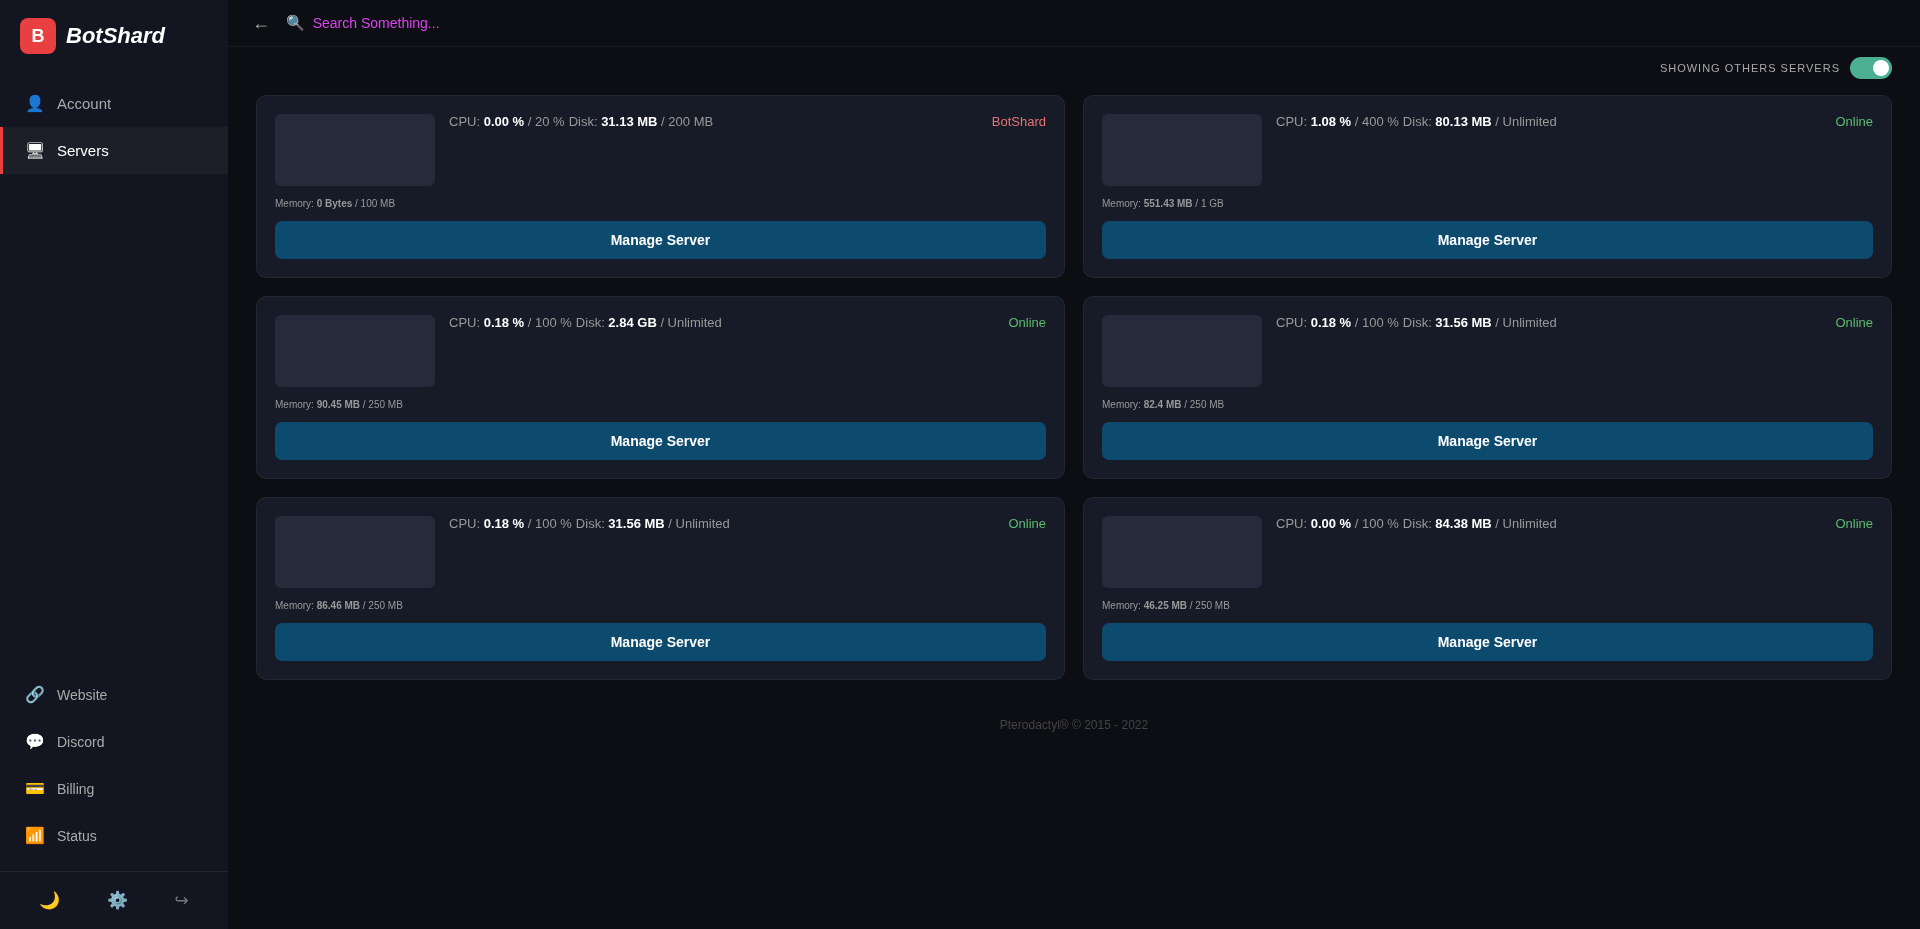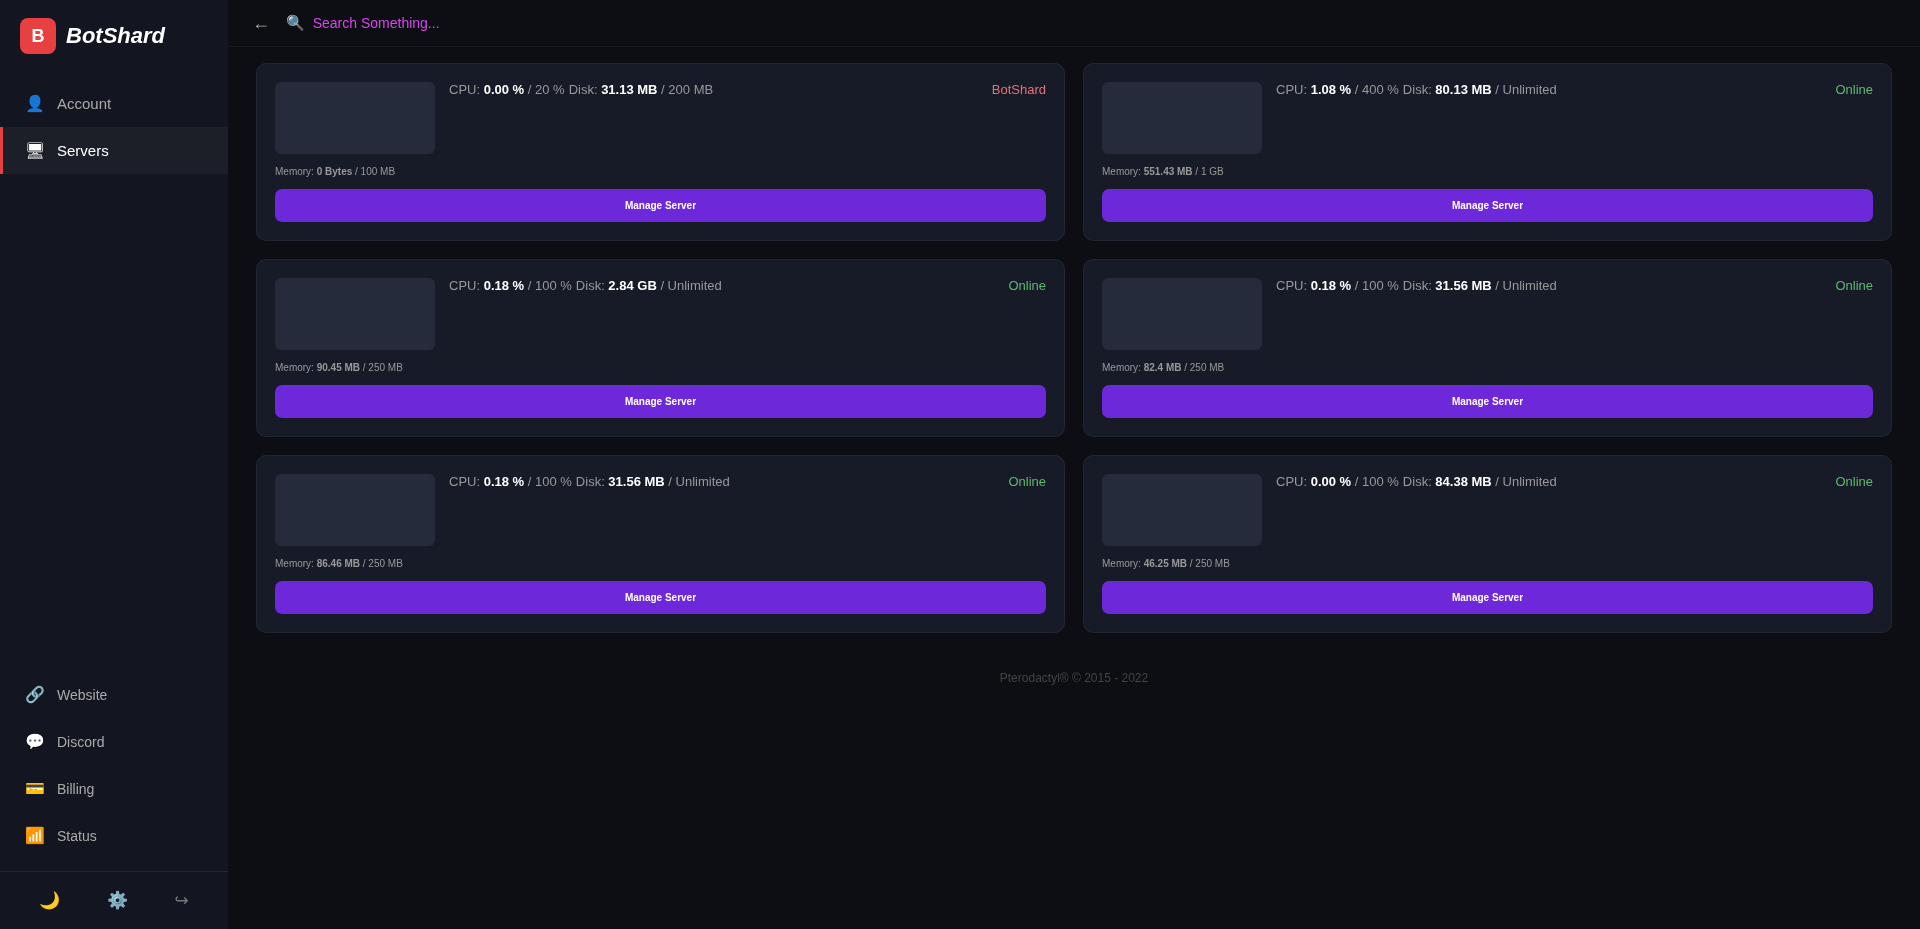--- a/index.html
+++ b/index.html
@@ -210,25 +210,25 @@
       justify-content: space-between;
       gap: 12px;
       flex-wrap: wrap;
     }
     .memory-label { font-size: 10px; color: #999; }
 
     .manage-btn {
       display: block;
       width: 100%;
       padding: 11px;
-      background: #6d28d9;
+      background: #0c4a6e;
       color: #fff;
       border: none;
       border-radius: 7px;
-      font-size: 10px;
+      font-size: 14px;
       font-weight: 600;
       cursor: pointer;
       text-align: center;
       transition: background 0.15s;
     }
 
     .footer-copy {
       text-align: center;
       font-size: 12px;
       color: #444;
@@ -289,20 +289,24 @@
 <main class="main">
 
   <div class="topbar">
     <button class="back-btn">←</button>
     <div class="search-bar">
       <span class="search-icon">🔍</span>
       <span style="color:#d946ef;font-size:14px;">Search Something...</span>
     </div>
   </div>
 
+  <div class="toggle-row">
+    <span class="toggle-label">SHOWING OTHERS SERVERS</span>
+    <div class="toggle-switch"></div>
+  </div>
 
   <div class="server-grid" id="server-grid">
 
   <div class="server-card">
       <div class="card-header">
         <div class="card-thumbnail"></div>
         <div class="card-stats">
           <div class="stat-row">
             <span>CPU: <span class="stat-value">0.00 %</span> / 20 %</span>
           </div>

